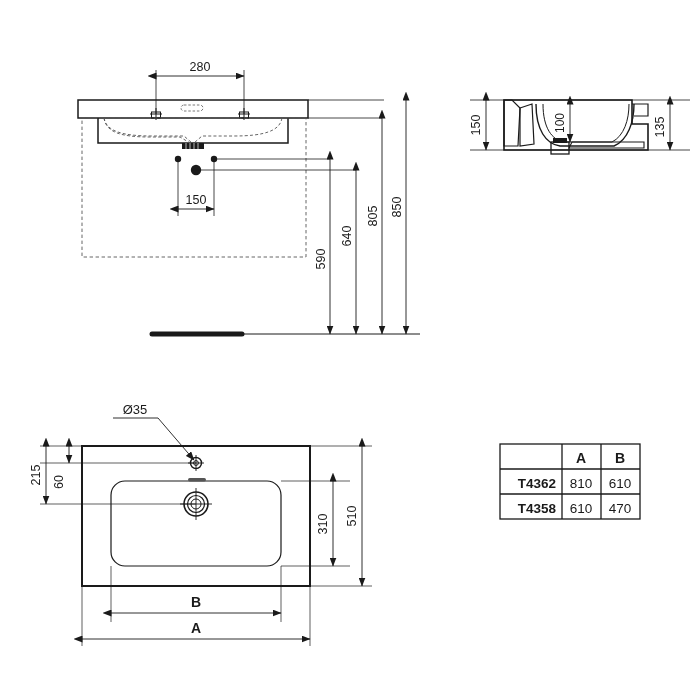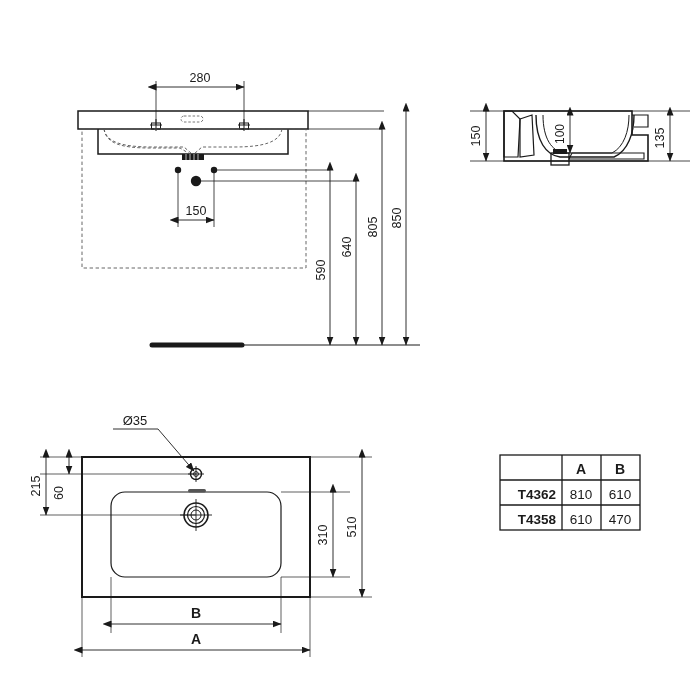--- a/index.html
+++ b/index.html
@@ -1,18 +1,18 @@
 <!DOCTYPE html>
 <html><head>
 <meta charset="utf-8">
 <style>
   html,body{margin:0;padding:0;background:#ffffff;}
   body{width:700px;height:700px;position:relative;overflow:hidden;
        font-family:"Liberation Sans", sans-serif;color:#1a1a1a;}
-  #sheet{position:absolute;left:0;top:15px;width:700px;height:520px;}
+  #sheet{position:absolute;left:0;top:4px;width:700px;height:520px;}
   svg{display:block;}
   text{font-family:"Liberation Sans", sans-serif;fill:#1a1a1a;}
 </style>
 </head>
 <body>
 
 <div id="sheet">
 <svg width="700" height="700" viewBox="0 0 700 700">
 
   <defs>

